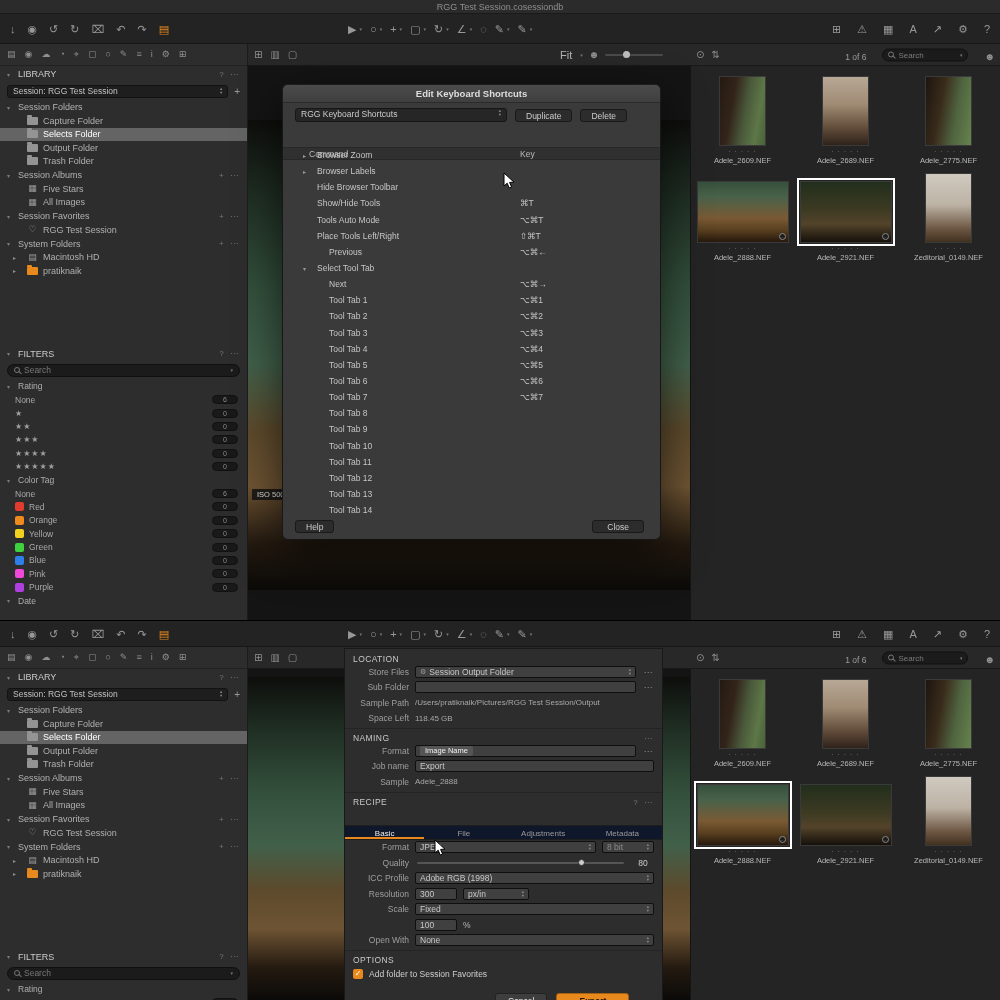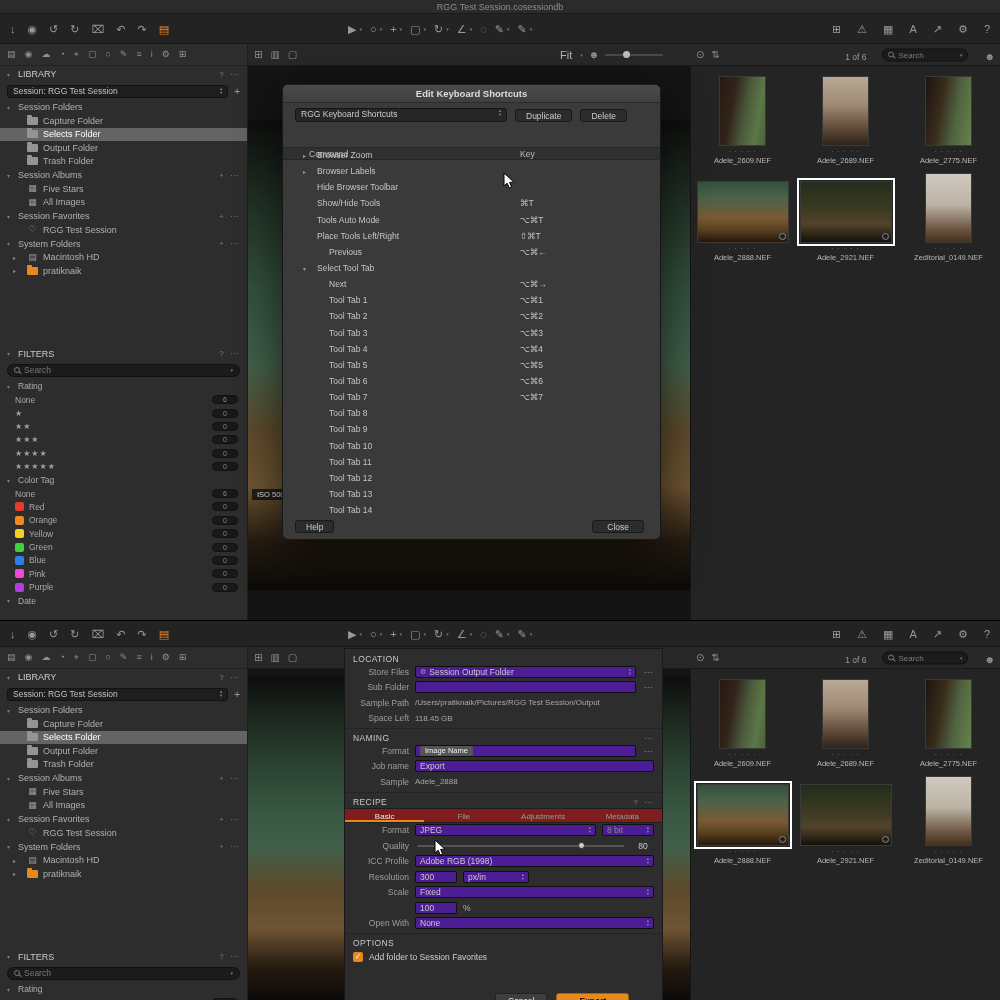--- a/index.html
+++ b/index.html
@@ -118,33 +118,33 @@
   .help{position:absolute;left:12px;bottom:6px}
   .closeb{position:absolute;right:16px;bottom:6px;padding:0 14px}
 
   
   .opanel{position:absolute;left:345px;top:28px;width:317px;bottom:0;background:#2d2d2d;z-index:6;box-shadow:0 0 0 1px #191919;font-size:8.5px}
   .ohead{height:15px;display:flex;align-items:flex-end;padding:0 8px;color:#c8c8c8;letter-spacing:.4px}
   .ohead.divided{border-top:1px solid #242424;margin-top:2px}
   .ohr{margin-left:auto;color:#787878;letter-spacing:2px;font-size:8px}
   .orow{height:15.5px;display:flex;align-items:center;padding:0 8px;gap:6px}
   .olabel{flex:0 0 56px;width:56px;text-align:right;color:#9f9f9f;white-space:nowrap}
-  .ofield{flex:1;height:12px;background:#4c1d95;border:1px solid #0f0f0f;border-radius:2px;display:flex;align-items:center;padding:0 4px;color:#c8c8c8;gap:3px;min-width:0;white-space:nowrap;overflow:hidden}
+  .ofield{flex:1;height:12px;background:#404040;border:1px solid #0f0f0f;border-radius:2px;display:flex;align-items:center;padding:0 4px;color:#c8c8c8;gap:3px;min-width:0;white-space:nowrap;overflow:hidden}
   .ofield.dim{color:#8a8a8a}
   .smallfield{flex:0 0 42px}
   .midfield{flex:0 0 66px}
   .bitfield{flex:0 0 52px}
   .gearg{font-size:7px;color:#9a9a9a}
   .otext{color:#a8a8a8;font-size:8px;white-space:nowrap;overflow:hidden}
   .dots3{flex:0 0 12px;color:#999;text-align:center}
   .token{background:#555;border-radius:2px;padding:0 5px;height:10px;line-height:10px;color:#eee;font-size:7.5px}
   .slider{flex:1;height:2px;background:#555;border-radius:1px;position:relative;margin:0 2px}
   .knob{position:absolute;top:-3px;left:78%;width:7px;height:7px;background:#ccc;border-radius:50%;border:1px solid #333}
   .qval{flex:0 0 22px;text-align:center;color:#ccc}
-  .rtabs{height:15px;display:flex;background:#7f1d1d;border-top:1px solid #1e1e1e;border-bottom:1px solid #1e1e1e;margin-top:1px}
+  .rtabs{height:15px;display:flex;background:#0f172a;border-top:1px solid #1e1e1e;border-bottom:1px solid #1e1e1e;margin-top:18px}
   .rtab{flex:1;text-align:center;font-size:8px;color:#9a9a9a;line-height:15px}
   .rtab.active{color:#eee;box-shadow:inset 0 -2px 0 #e8891d}
   .cbrow{display:flex;align-items:center;padding:4px 8px;gap:6px}
   .cbx{width:10px;height:10px;background:#e8891d;border-radius:2px;color:#fff;font-size:8px;line-height:10px;text-align:center;flex:0 0 10px}
   .cbx:after{content:"✓"}
   .cblabel{color:#cfcfcf}
   .obuttons{position:absolute;bottom:-8px;left:150px;display:flex;gap:9px}
   .obtn{height:15px;line-height:15px;padding:0 12px;border-radius:3px;font-size:8.5px;color:#e8e8e8;background:#3e3e3e;border:1px solid #222}
   .obtn.primary{background:#e8891d;border-color:#a5610f;color:#241503;font-weight:bold;padding:0 22px}
 

